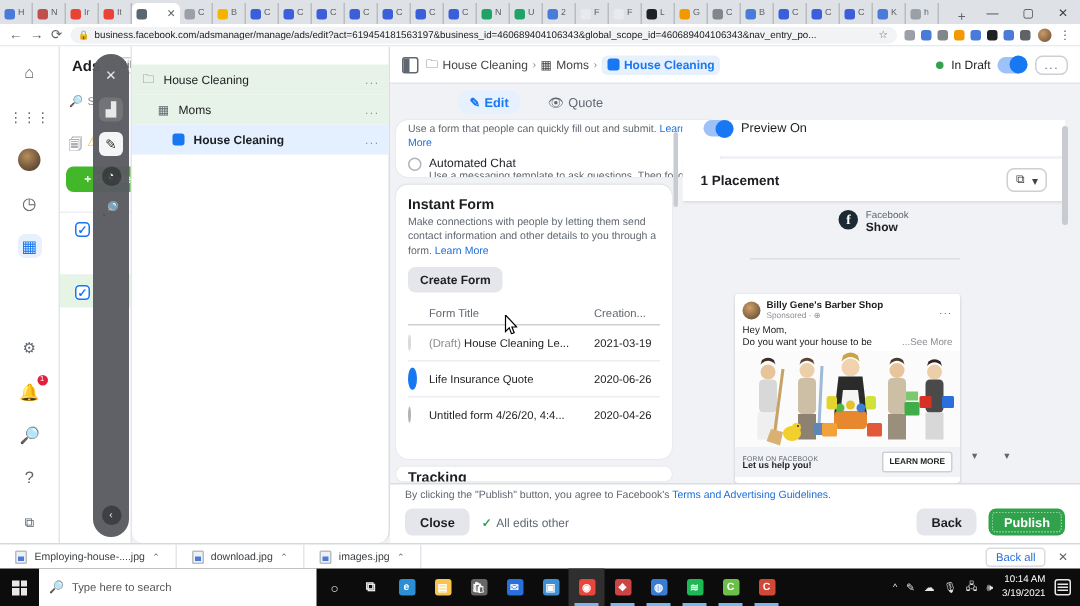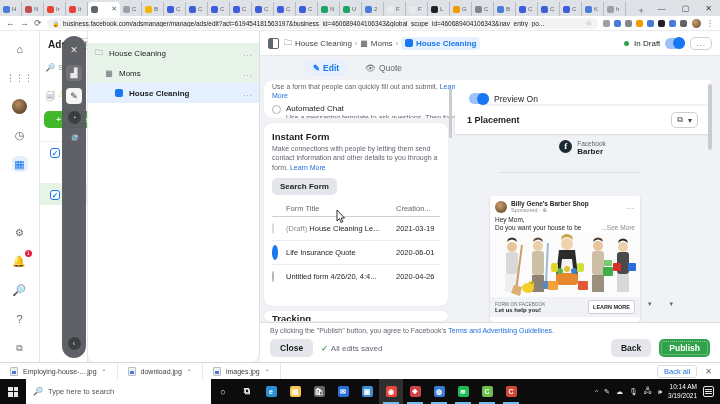--- a/index.html
+++ b/index.html
@@ -108,21 +108,21 @@
   .m-footer { left:260px; top:322px; width:460px; height:40px; background:#fff; border-top:1px solid #dadde1; padding:4px 10px; z-index:20; }
   .disclaimer { font-size:7px; color:#606770; }
   .footer-row { display:flex; align-items:center; margin-top:5px; gap:8px; }
   .btn-gray { background:#e4e6eb; border-radius:5px; font-size:8.5px; font-weight:bold; color:#1c1e21; padding:4px 10px; }
   .saved { display:flex; align-items:center; gap:3px; font-size:8px; color:#606770; }
   .saved .chk { color:#31a24c; font-weight:bold; }
   .btn-back { margin-left:auto; font-size:8.5px; font-weight:bold; color:#1c1e21; padding:4px 10px; border-radius:5px; background:#e4e6eb; }
   .btn-publish { background:#31a24c; border-radius:5px; font-size:8.5px; font-weight:bold; color:#fff; padding:4px 10px; outline:1px dotted #8fd49f; outline-offset:-3px; }
 
   
-  .preview-top { left:455px; top:80px; width:255px; height:24px; background:#fff; display:flex; align-items:flex-end; gap:5px; padding:0 14px; }
+  .preview-top { left:455px; top:80px; width:255px; height:24px; background:#fff; display:flex; align-items:flex-start; gap:5px; padding:0 14px; }
   .pv-card { left:455px; top:106px; width:255px; height:28px; background:#fff; box-shadow:0 1px 2px rgba(0,0,0,0.1); display:flex; align-items:center; padding:0 12px; }
   .pv-title { font-size:9px; font-weight:bold; }
   .pv-controls { margin-left:auto; border:1px solid #ccd0d5; border-radius:5px; display:flex; align-items:center; gap:5px; padding:2px 5px; font-size:8px; color:#444; }
   .placement-label { left:455px; top:140px; width:255px; display:flex; justify-content:center; gap:5px; }
   .fb-circle { width:13px; height:13px; background:#1c2b33; border-radius:50%; color:#fff; font-size:9px; font-weight:bold; text-align:center; line-height:13px; font-family:"Liberation Serif", serif; }
   .pl-name { font-size:6.5px; color:#606770; }
   .pl-feed { font-size:8px; font-weight:bold; color:#1c1e21; }
   .pl-divider { left:500px; top:172px; width:140px; height:1px; background:#dcdee3; }
 
   .ad-card { left:490px; top:196px; width:150px; height:126px; background:#fff; border-radius:2px; box-shadow:0 1px 2px rgba(0,0,0,0.2); overflow:hidden; }
@@ -441,37 +441,37 @@
     </div>
   </div>
 </div>
 
 <div class="abs card card2">
   <div class="sec-title">Instant Form</div>
   <div class="tinytext" style="margin-top:2px;">
     <span>Make connections with people by letting them send contact information and other details to you through a form.</span>
     <span class="link">Learn More</span>
   </div>
-  <span class="create-form-btn">Search Form</span>
+  <span class="create-form-btn">Create Form</span>
   <table class="forms">
     <tbody>
         <tr>
       <th class="rcell"></th>
       <th>Form Title</th>
       <th class="datecell">Creation...</th>
     </tr>
     <tr>
       <td class="rcell"><span class="radio dis"></span></td>
       <td><span class="drafttxt">(Draft) </span><span>House Cleaning Le...</span></td>
       <td class="datecell">2021-03-19</td>
     </tr>
     <tr>
       <td class="rcell"><span class="radio sel"></span></td>
       <td>Life Insurance Quote</td>
-      <td class="datecell">2020-06-01</td>
+      <td class="datecell">2020-06-26</td>
     </tr>
     <tr>
       <td class="rcell"><span class="radio"></span></td>
       <td>Untitled form 4/26/20, 4:4...</td>
       <td class="datecell">2020-04-26</td>
     </tr>
   </tbody>
     </table>
 </div>
 
@@ -487,21 +487,21 @@
   <span class="pv-title">1 Placement</span>
   <span class="pv-controls">
     <span>⧉</span>
     <span>▾</span>
   </span>
 </div>
 <div class="abs placement-label">
   <span class="fb-circle">f</span>
   <span>
     <div class="pl-name">Facebook</div>
-    <div class="pl-feed">Barber</div>
+    <div class="pl-feed">Show</div>
   </span>
 </div>
 <div class="abs pl-divider"></div>
 
 <div class="abs ad-card">
   <div class="ad-head">
     <span class="ad-avatar"></span>
     <span>
       <div class="ad-page">Billy Gene's Barber Shop</div>
       <div class="ad-sponsored">Sponsored · ⊕</div>
@@ -578,21 +578,21 @@
 <div class="abs scroll-v" style="left:708px; top:84px; width:4px; height:66px;"></div>
 
 <div class="abs m-footer">
   <div class="disclaimer">
     <span>By clicking the "Publish" button, you agree to Facebook's </span><span class="link">Terms and Advertising Guidelines.</span>
   </div>
   <div class="footer-row">
     <span class="btn-gray">Close</span>
     <span class="saved">
       <span class="chk">✓</span>
-      <span>All edits saved</span>
+      <span>All edits other</span>
     </span>
     <span class="btn-back">Back</span>
     <span class="btn-publish">Publish</span>
   </div>
 </div>
 
 <svg class="abs cursor" width="9" height="13" viewBox="0 0 9 13">
   <path d="M1 0 L1 11 L3.5 8.5 L5 12.5 L6.8 11.8 L5.3 8 L8.5 8 Z" fill="#fff" stroke="#000" stroke-width="0.8"></path>
 </svg>
 

